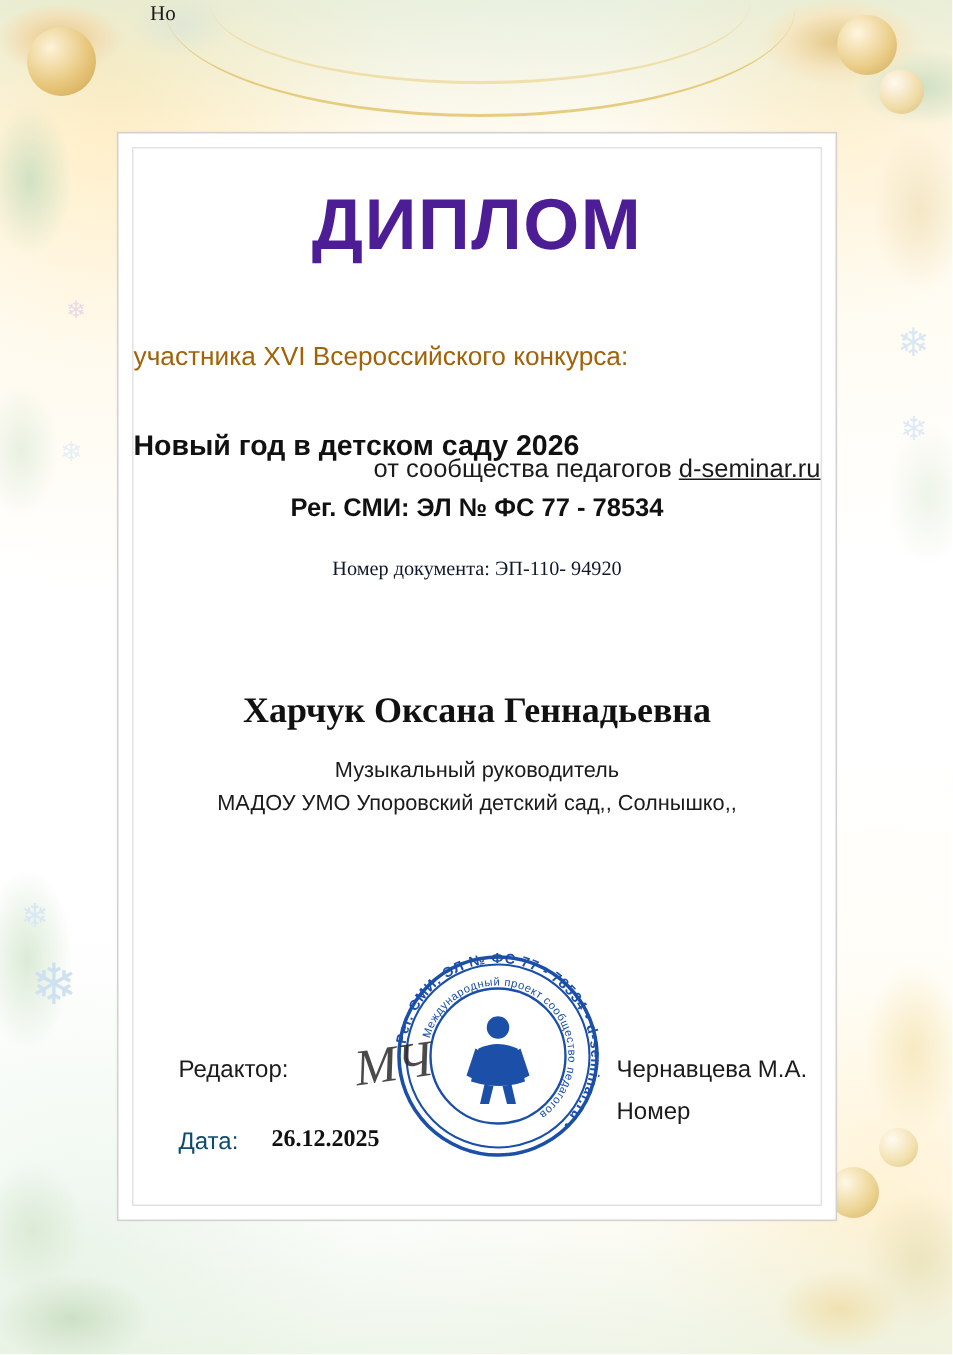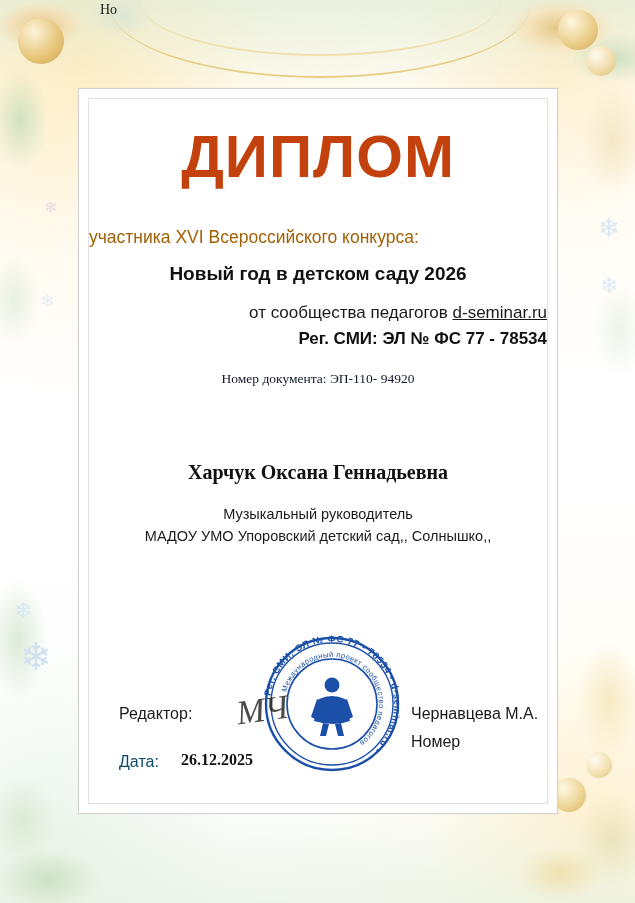--- a/index.html
+++ b/index.html
@@ -134,40 +134,40 @@
     border: 1px solid #e2e2e2;
   }
 
   .title {
     position: absolute;
     top: 28px;
     left: 0; right: 0;
     text-align: center;
     font-family: "Liberation Sans", sans-serif;
     font-weight: bold;
-    font-size: 60px;
+    font-size: 48px;
     letter-spacing: 1px;
-    color: #c2410c;
+    color: #4c1d95;
     line-height: 1;
   }
 
   .subtitle {
     position: absolute;
     top: 128px;
     left: 0; right: 0;
     text-align: left;
     font-size: 17.5px;
     color: #a16207;
   }
 
   .contest {
     position: absolute;
-    top: 164px;
-    left: 0; right: 0;
-    text-align: center;
+    top: 188px;
+    left: 0; right: 0;
+    text-align: left;
     font-size: 19px;
     font-weight: bold;
     color: #111111;
   }
 
   .community {
     position: absolute;
     top: 204px;
     left: 0; right: 0;
     text-align: right;
@@ -175,42 +175,42 @@
     color: #1b1b1b;
   }
   .community .site {
     text-decoration: underline;
   }
 
   .smi {
     position: absolute;
     top: 230px;
     left: 0; right: 0;
-    text-align: right;
+    text-align: center;
     font-size: 17px;
     font-weight: bold;
     color: #111111;
   }
 
   .docnum {
     position: absolute;
     top: 272px;
     left: 0; right: 0;
     text-align: center;
     font-size: 13.5px;
     color: #0f172a;
     font-family: "Liberation Serif", serif;
   }
 
   .recipient {
     position: absolute;
     top: 362px;
     left: 0; right: 0;
     text-align: center;
-    font-size: 20px;
+    font-size: 24px;
     font-weight: bold;
     color: #111111;
     font-family: "Liberation Serif", serif;
   }
 
   .org {
     position: absolute;
     top: 404px;
     left: 24px; right: 24px;
     text-align: center;

